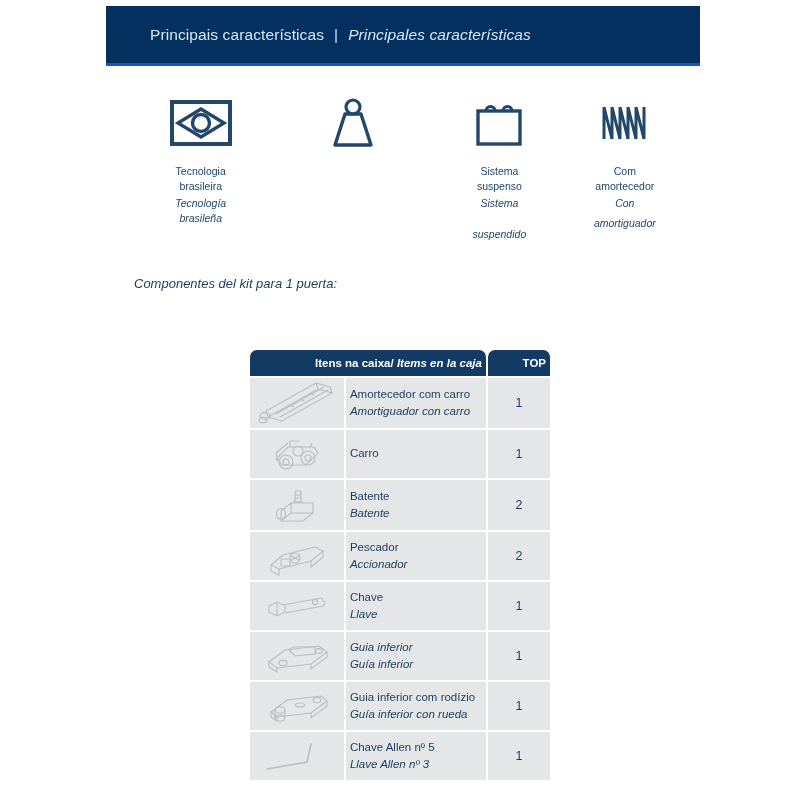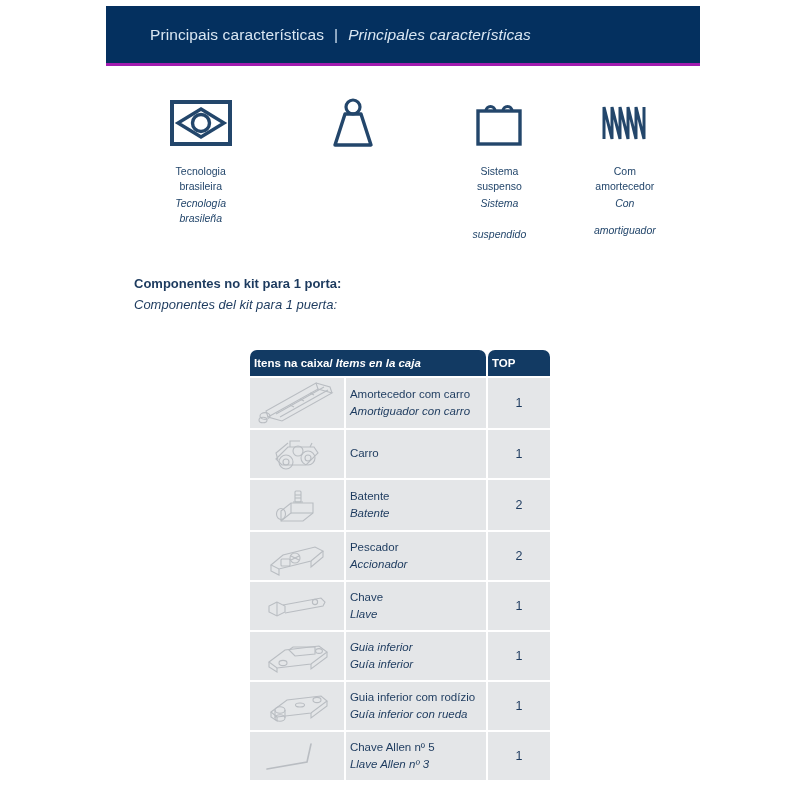--- a/index.html
+++ b/index.html
@@ -21,21 +21,21 @@
   }
 
   
   .banner {
     position: absolute;
     left: 106px;
     top: 6px;
     width: 594px;
     height: 60px;
     background: #04305f;
-    border-bottom: 3px solid #a21caf;
+    border-bottom: 3px solid #1d4ed8;
     display: flex;
     align-items: center;
   }
   .banner-text {
     margin-left: 44px;
     font-size: 15.5px;
     color: #d9e6f2;
     letter-spacing: 0.1px;
     white-space: nowrap;
   }
@@ -99,21 +99,21 @@
     width: 304px;
     border-collapse: separate;
     border-spacing: 2px;
   }
   .kit-table th {
     background: #123a63;
     color: #ffffff;
     font-size: 11.5px;
     font-weight: bold;
     padding: 7px 4px;
-    text-align: left;
+    text-align: right;
   }
   .kit-table th.items-head {
     border-top-left-radius: 7px;
     border-top-right-radius: 7px;
     width: 238px;
   }
   .kit-table th.items-head .es { font-style: italic; }
   .kit-table th.top-head {
     border-top-left-radius: 7px;
     border-top-right-radius: 7px;
@@ -205,28 +205,27 @@
     <div class="feature f-damp">
       <div class="feature-icon">
         <svg width="54" height="44" viewBox="0 0 54 44" aria-hidden="true">
           <path d="M6 38 L6 6 L14 38 L14 6 L22 38 L22 6 L30 38 L30 6 L38 38 L38 6 L46 38 L46 6" fill="none" stroke="#23466b" stroke-width="3"></path>
         </svg>
       </div>
       <div class="feature-label">
         <span class="pt">Com</span>
         <span class="pt">amortecedor</span>
         <span class="es">Con</span>
-        <span class="es" style="margin-top:12px">amortiguador</span>
+        <span class="es" style="margin-top:5px">amortiguador</span>
       </div>
     </div>
 
   </div>
 
   <div class="components-title">
-    <span class="pt">Componentes no kit para 1 porta:</span>
     <span class="es">Componentes del kit para 1 puerta:</span>
   </div>
 
   <table class="kit-table">
     <thead>
       <tr>
         <th colspan="2" class="items-head"><span>Itens na caixa/</span> <span class="es">Items en la caja</span></th>
         <th class="top-head">TOP</th>
       </tr>
     </thead>

